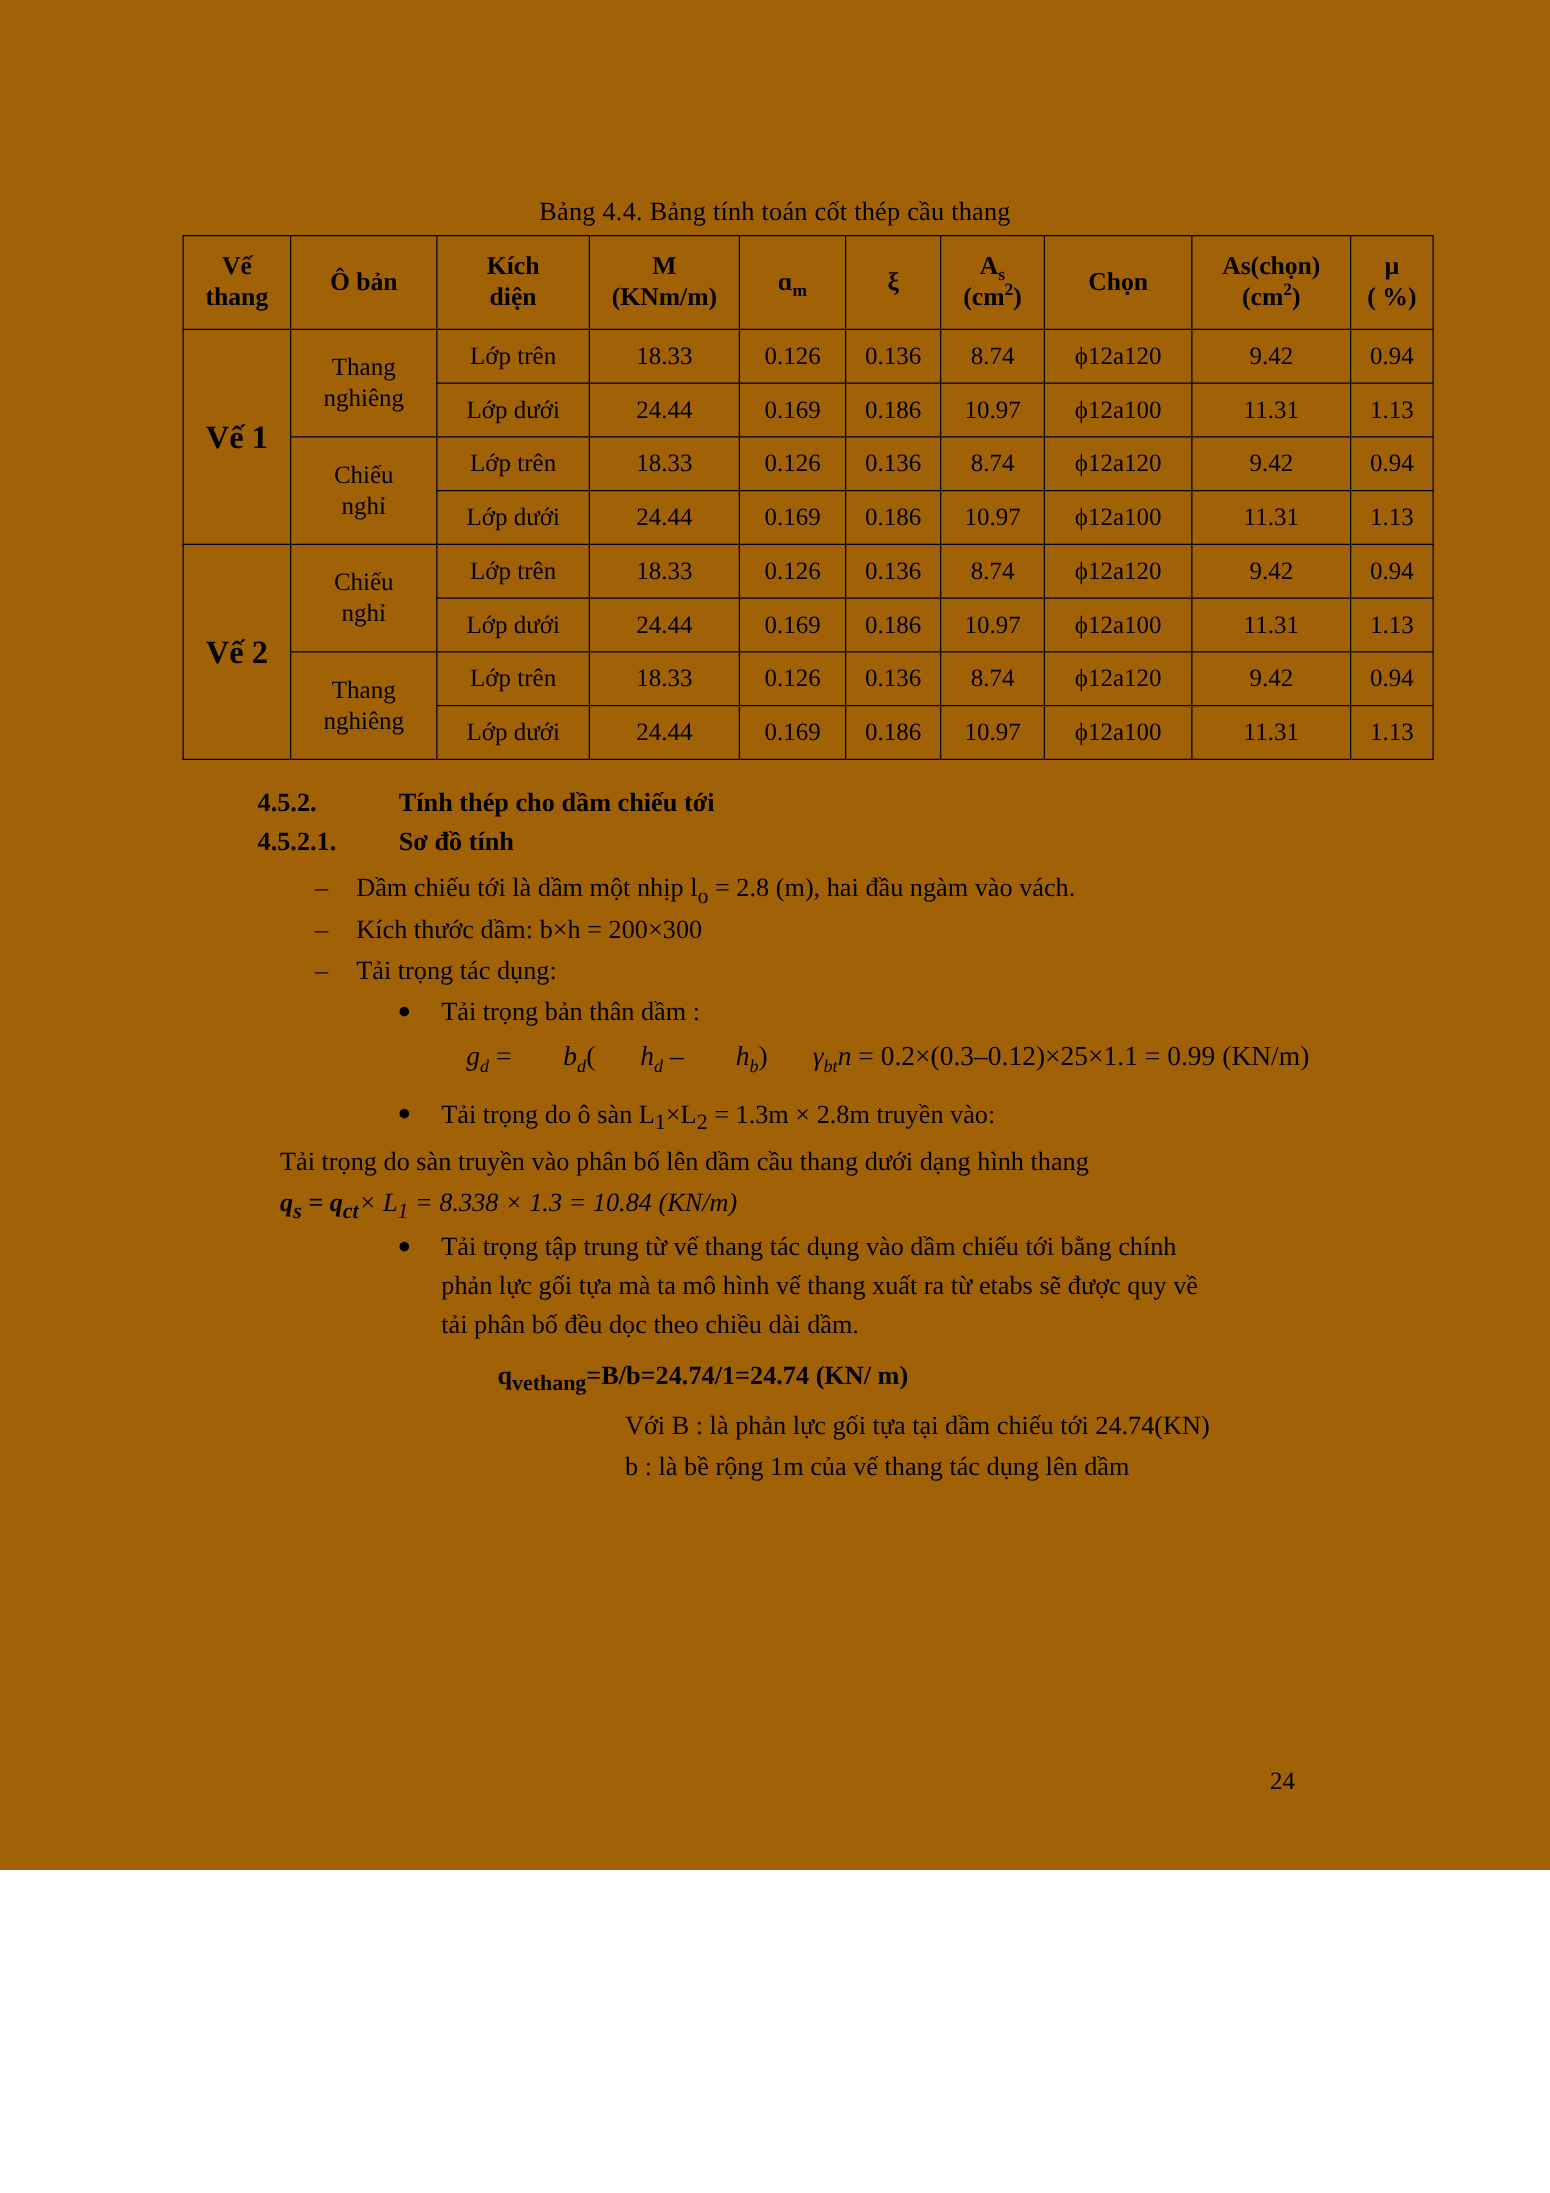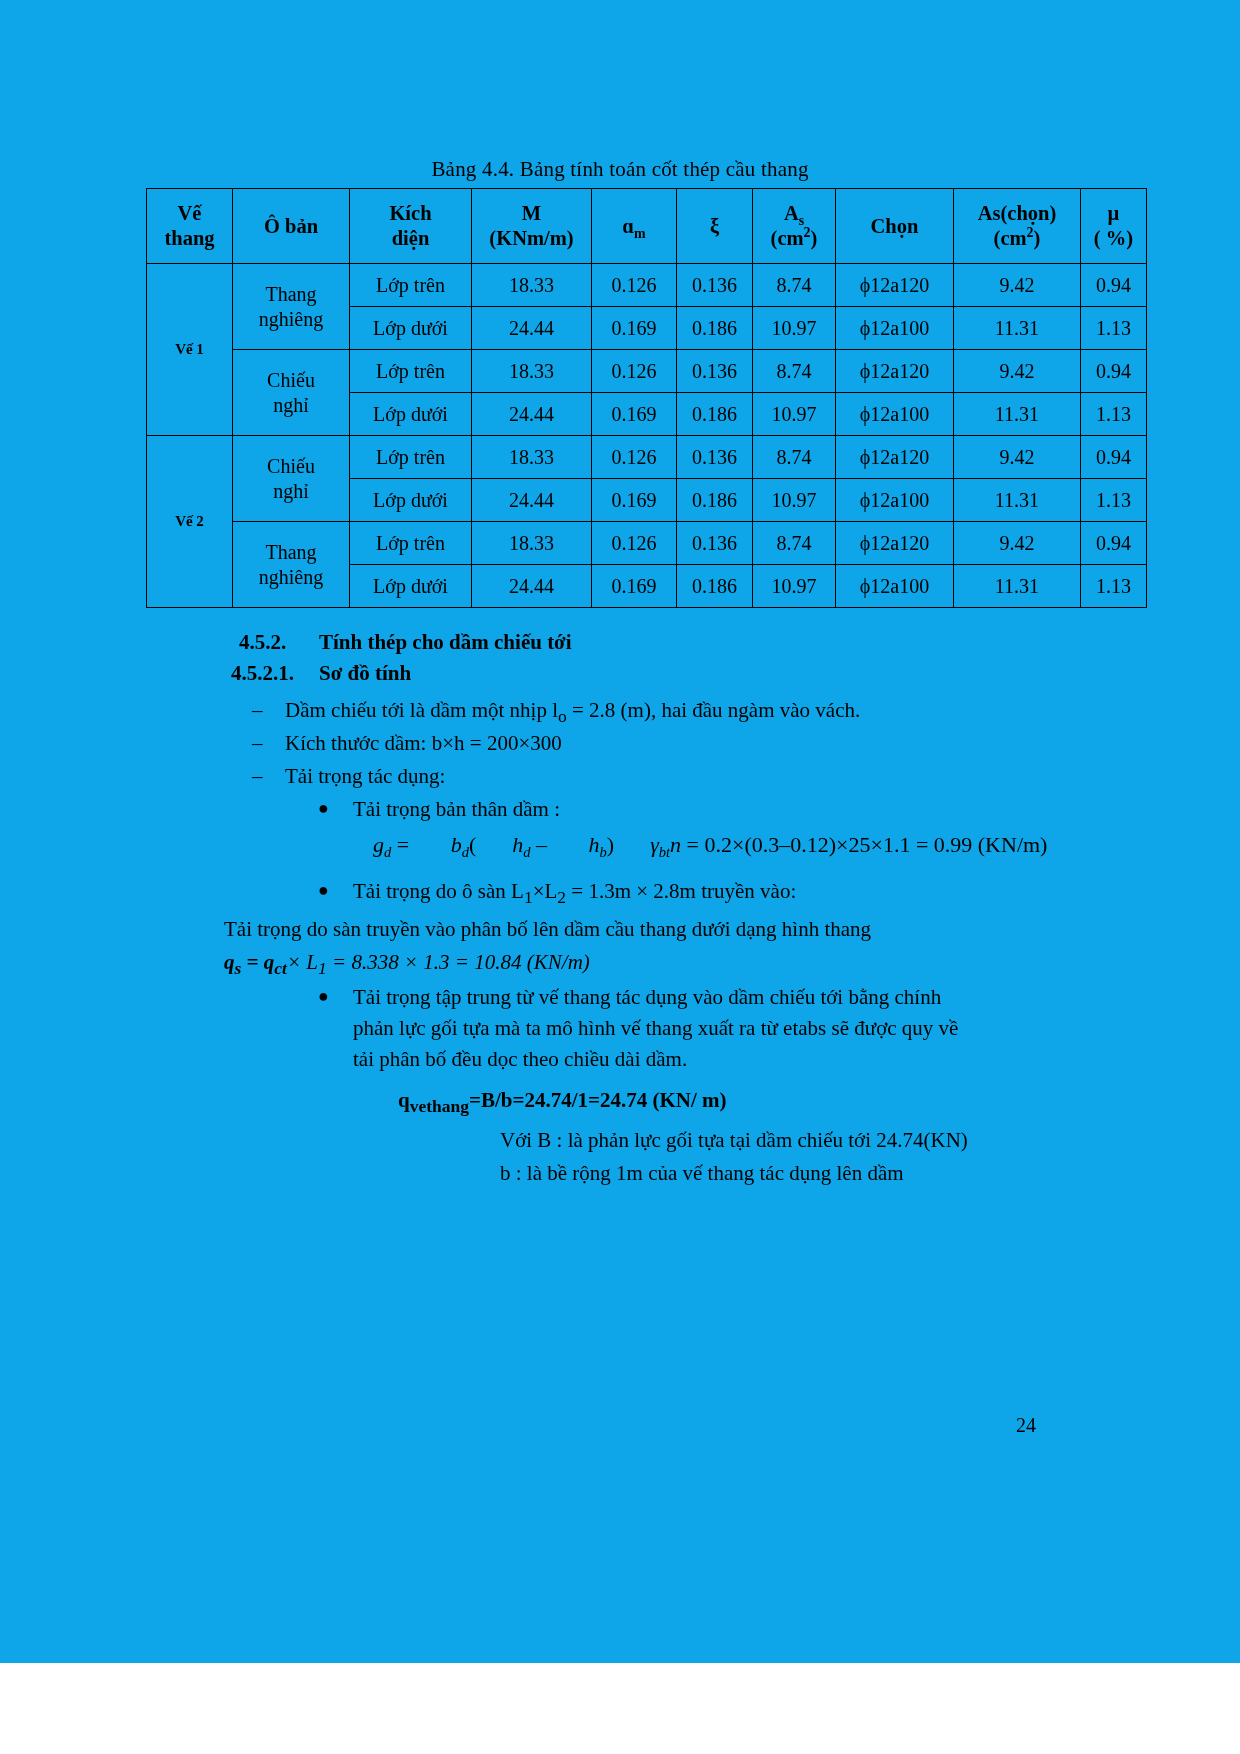--- a/index.html
+++ b/index.html
@@ -3,22 +3,22 @@
 <meta charset="utf-8">
 <style>
   html, body {
     margin: 0;
     padding: 0;
     background: #ffffff;
   }
   .page {
     position: relative;
     width: 1240px;
-    height: 1663px;
-    background: #0ea5e9;
+    height: 1496px;
+    background: #a16207;
     margin: 0 auto;
     font-family: "Liberation Serif", "DejaVu Serif", serif;
     color: #000000;
     overflow: hidden;
   }
 
   
   .table-caption {
     position: absolute;
     top: 157px;
@@ -55,21 +55,21 @@
   .calc-table td {
     height: 38px;
     font-weight: normal;
   }
   .calc-table td.group-label,
   .calc-table td.ob-label {
     font-size: 20px;
   }
   .calc-table td.group-label {
     font-weight: bold;
-    font-size: 15px;
+    font-size: 26px;
   }
   .calc-table th sub, .calc-table th sup {
     font-size: 0.68em;
   }
   .col-ve      { width: 86px; }
   .col-oban    { width: 117px; }
   .col-tiet    { width: 122px; }
   .col-m       { width: 120px; }
   .col-am      { width: 85px; }
   .col-xi      { width: 76px; }
@@ -81,21 +81,21 @@
   .hdr-two-line span { display: block; }
 
   
   .heading {
     position: absolute;
     font-weight: bold;
     font-size: 21px;
   }
   .h-452  { top: 630px; left: 206px; }
   .h-4521 { top: 661px; left: 206px; }
-  .heading .num { display: inline-block; text-align: center; }
+  .heading .num { display: inline-block; }
   .h-452 .num  { width: 113px; }
   .h-4521 .num { width: 113px; }
 
   
   .dash-item {
     position: absolute;
     font-size: 21px;
     white-space: nowrap;
   }
   .dash-item .dash {

